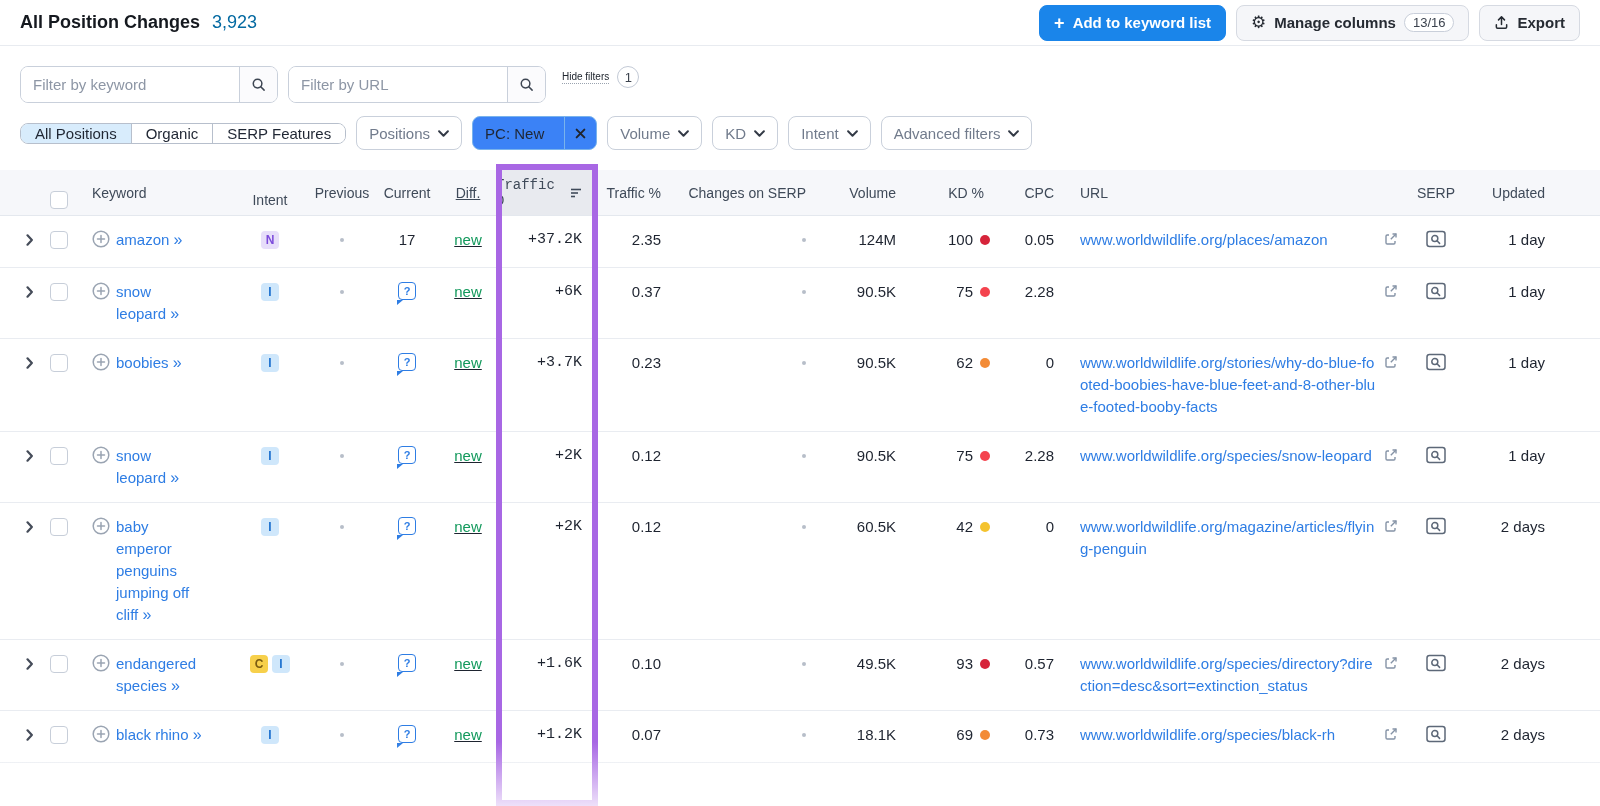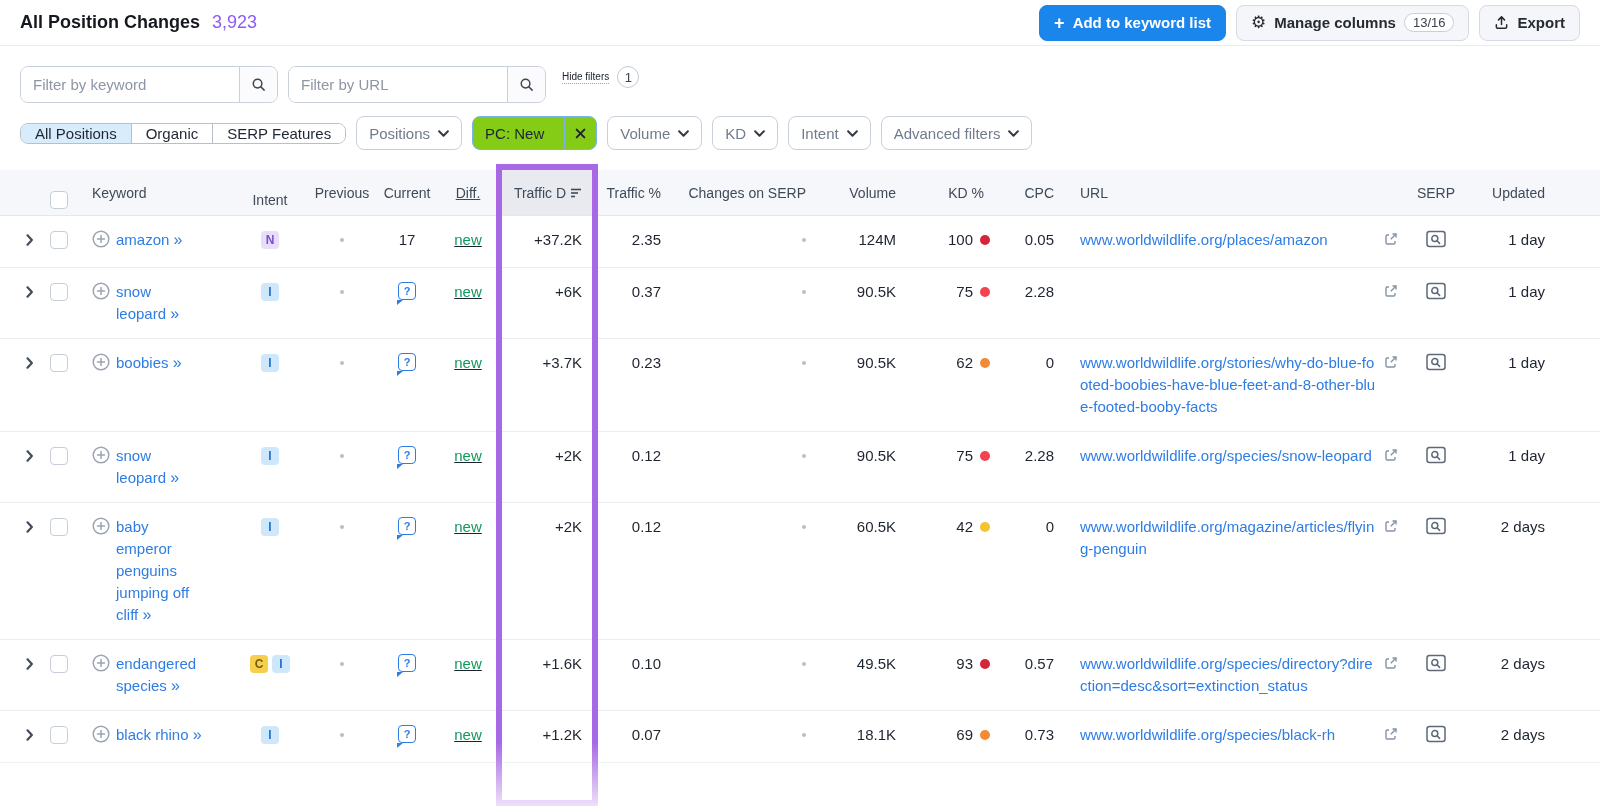--- a/index.html
+++ b/index.html
@@ -5,21 +5,21 @@
   * { margin:0; padding:0; box-sizing:border-box; }
   html,body { background:#fff; }
   body { font-family:"Liberation Sans","DejaVu Sans",sans-serif; color:#1e2430; }
   .app { position:relative; width:1600px; height:806px; overflow:hidden; background:#fff; }
 
   
   .topbar { height:46px; display:flex; align-items:center; justify-content:space-between;
             padding:0 20px; border-bottom:1px solid #e8ebf0; }
   .title-wrap { display:flex; align-items:baseline; gap:12px; }
   .title-wrap h1 { font-size:18px; font-weight:bold; color:#15191f; }
-  .count { font-size:18px; color:#8b5cf6; }
+  .count { font-size:18px; color:#0369a1; }
   .top-actions { display:flex; gap:10px; align-items:center; }
   .btn { display:inline-flex; align-items:center; gap:8px; height:36px; padding:0 14px;
          border-radius:8px; font-size:15px; font-weight:bold; cursor:pointer; border:1px solid transparent;
          font-family:inherit; background:#fff; }
   .btn-primary { background:#1a85ea; color:#fff; border-color:#1a85ea; }
   .btn-primary .plus { font-size:18px; font-weight:bold; line-height:1; }
   .btn-secondary { background:#f5f6f9; color:#262b33; border-color:#d6dae2; }
   .pill { background:#fff; border:1px solid #c9cfda; border-radius:11px; padding:1px 8px;
           font-size:13px; font-weight:normal; color:#3c434e; }
   .gear-glyph { font-size:17px; line-height:1; }
@@ -37,42 +37,42 @@
         display:flex; align-items:center; justify-content:center; font-size:13px; color:#3c434e; }
 
   
   .chipbar { display:flex; align-items:center; gap:10px; padding:0 20px; margin-top:12px; height:34px; }
   .seg-group { display:flex; height:21px; border:1px solid #b7bfcc; border-radius:8px; overflow:hidden; }
   .seg { display:flex; align-items:center; padding:0 14px; font-size:15px; color:#1f2633; cursor:pointer; background:#fff; }
   .seg + .seg { border-left:1px solid #b7bfcc; }
   .seg-active { background:#d8ecfc; }
   .chip { display:flex; align-items:center; height:34px; border:1px solid #c9d0db; border-radius:8px;
           padding:0 12px; gap:8px; font-size:15px; color:#717b8c; background:#fff; cursor:pointer; }
-  .chip-active { background:#84cc16; border-color:#79b3ec; color:#1f2633; padding:0; }
+  .chip-active { background:#3b82f6; border-color:#79b3ec; color:#1f2633; padding:0; }
   .chip-active .chip-label { padding:0 12px; }
   .chip-active .chip-x { display:flex; align-items:center; justify-content:center; width:32px; height:100%;
           border-left:1px solid #79b3ec; cursor:pointer; }
 
   
   .table { margin-top:20px; position:relative; }
   .thead { display:flex; align-items:stretch; height:46px; background:#f6f7fa; font-size:14px; color:#3f4a59;
            padding-left:20px; border-bottom:1px solid #e4e8ee; }
   .thead .th { display:flex; align-items:center; }
   .th-sorted { background:#e8eaef; }
   .tr { display:flex; align-items:flex-start; padding-left:20px; border-bottom:1px solid #e9ecf1; min-height:52px; font-size:15px; }
   .td { padding-top:13px; padding-bottom:13px; display:flex; align-items:flex-start; line-height:22px; }
 
   .col-chev   { width:30px;  padding-left:6px;  padding-top:17px; }
   .col-check  { width:34px;  padding-top:15px; }
   .col-kw     { width:146px; padding-left:8px; gap:6px; }
   .col-intent { width:80px;  justify-content:center; gap:4px; padding-top:15px; }
   .col-prev   { width:64px;  justify-content:center; }
   .col-curr   { width:66px;  justify-content:center; }
   .col-diff   { width:56px;  justify-content:center;text-decoration:underline; }
-  .col-tdiff  { width:100px; justify-content:flex-end; padding-right:14px; }
+  .col-tdiff  { width:100px; justify-content:flex-end; padding-right:14px;font-family:Liberation Mono, monospace; }
   .col-tpct   { width:80px;  justify-content:flex-end; padding-right:15px; }
   .col-changes{ width:142px; justify-content:flex-end; padding-right:12px; }
   .col-vol    { width:86px;  justify-content:flex-end; padding-right:8px; }
   .col-kd     { width:90px;  justify-content:flex-end; padding-right:4px; align-items:center; gap:7px; }
   .col-cpc    { width:70px;  justify-content:flex-end; padding-right:10px; }
   .col-url    { width:342px; padding-left:16px; padding-right:30px; position:relative; }
   .col-serp   { width:60px;  justify-content:center; }
   .col-upd    { width:95px;  justify-content:flex-end; padding-right:16px; }
 
   .thead .col-kd { padding-right:10px; }

